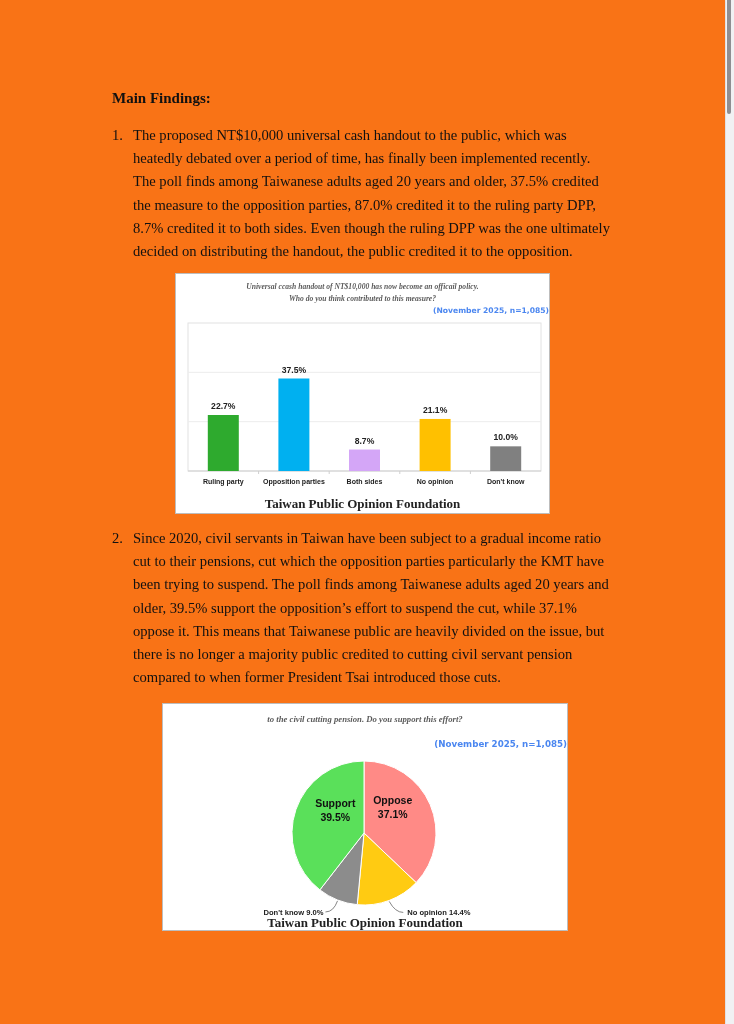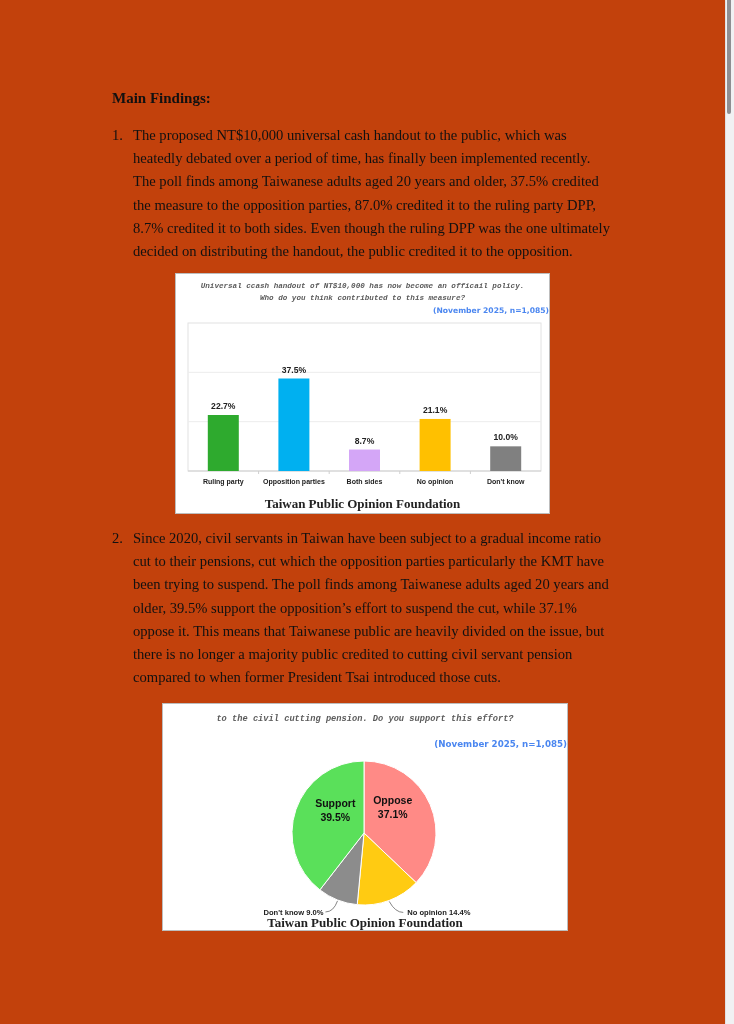--- a/index.html
+++ b/index.html
@@ -4,21 +4,21 @@
 <style>
   html, body { margin: 0; padding: 0; }
   body {
     width: 734px; height: 1024px; overflow: hidden;
     background: #ededf0; position: relative;
     font-family: "Liberation Serif", "DejaVu Serif", serif;
     color: #111;
   }
   .page {
     position: absolute; left: 0; top: 0; width: 725px; height: 1024px;
-    background: #c2410c;
+    background: #f97316;
     box-shadow: 1px 0 2px rgba(0,0,0,0.08);
   }
   .scroll-track {
     position: absolute; left: 726px; top: 0; width: 8px; height: 1024px;
     background: #f1f1f3;
   }
   .scroll-thumb {
     position: absolute; left: 727px; top: 0; width: 4px; height: 114px;
     background: #8e8e92; border-radius: 0 0 2px 2px;
   }
@@ -37,21 +37,21 @@
 
   .chart-frame {
     position: absolute; background: #fff;
     border: 1px solid #bdbdbd;
   }
   #bar-frame { left: 175px; top: 273px; width: 373px; height: 239px; }
   #pie-frame { left: 162px; top: 703px; width: 404px; height: 226px; }
 
   .ctitle {
     position: absolute; left: 0; right: 0; text-align: center;
-    font-family: Liberation Mono, monospace;
+    font-family: Liberation Serif, serif;
     font-style: italic; font-weight: bold; color: #5b5b5b;
   }
   .csub {
     position: absolute; left: 0; right: 0; text-align: right;
     font-family: "DejaVu Sans", "Liberation Sans", sans-serif;
     font-weight: bold; color: #4a86f0;
   }
   #bar-frame .ctitle { font-size: 7.6px; line-height: 11.5px; top: 7px; }
   #bar-frame .csub { font-size: 7.6px; top: 32px; }
   #pie-frame .ctitle { font-size: 8.7px; line-height: 12.5px; top: 9px; }

